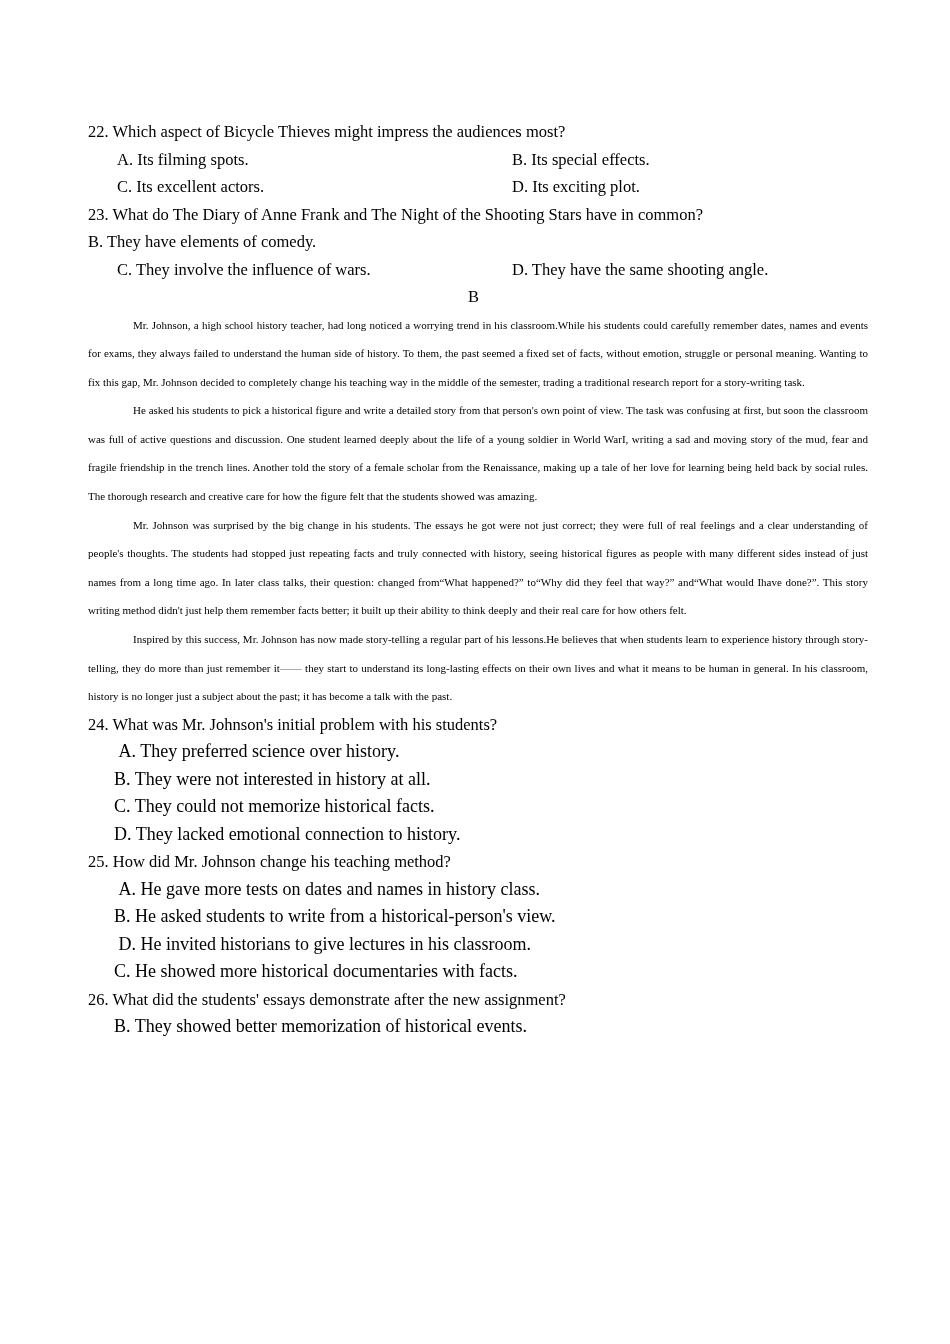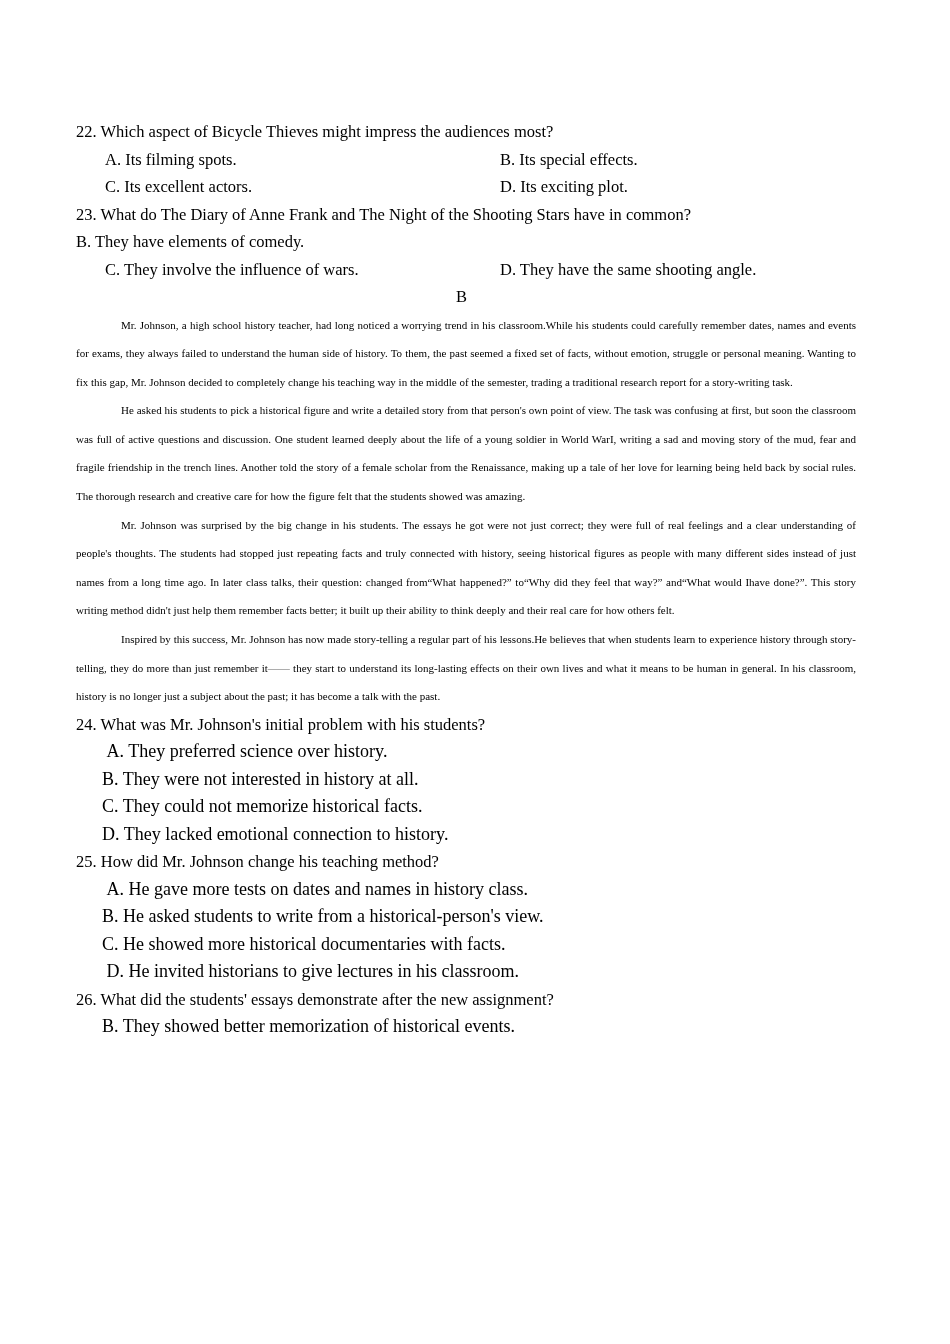--- a/index.html
+++ b/index.html
@@ -14,21 +14,21 @@
   .page {
     position: relative;
     width: 950px;
     height: 1344px;
     margin: 0 auto;
     background: #ffffff;
     overflow: hidden;
   }
   .content {
     position: absolute;
-    left: 76px;
+    left: 88px;
     top: 118px;
     width: 780px;
   }
 
   
   .q-stem {
     font-size: 16.5px;
     line-height: 27.5px;
     margin: 0;
     white-space: pre-wrap;
@@ -127,22 +127,22 @@
       <p class="opt-single"> A. They preferred science over history.</p>
       <p class="opt-single">B. They were not interested in history at all.</p>
       <p class="opt-single">C. They could not memorize historical facts.</p>
       <p class="opt-single">D. They lacked emotional connection to history.</p>
     </div>
 
     <div>
       <p class="q-stem">25. How did Mr. Johnson change his teaching method?</p>
       <p class="opt-single"> A. He gave more tests on dates and names in history class.</p>
       <p class="opt-single">B. He asked students to write from a historical-person's view.</p>
+      <p class="opt-single"> D. He invited historians to give lectures in his classroom.</p>
       <p class="opt-single">C. He showed more historical documentaries with facts.</p>
-      <p class="opt-single"> D. He invited historians to give lectures in his classroom.</p>
     </div>
 
     <div>
       <p class="q-stem">26. What did the students' essays demonstrate after the new assignment?</p>
       <p class="opt-single">B. They showed better memorization of historical events.</p>
     </div>
 
   </div>
 </div>
 

